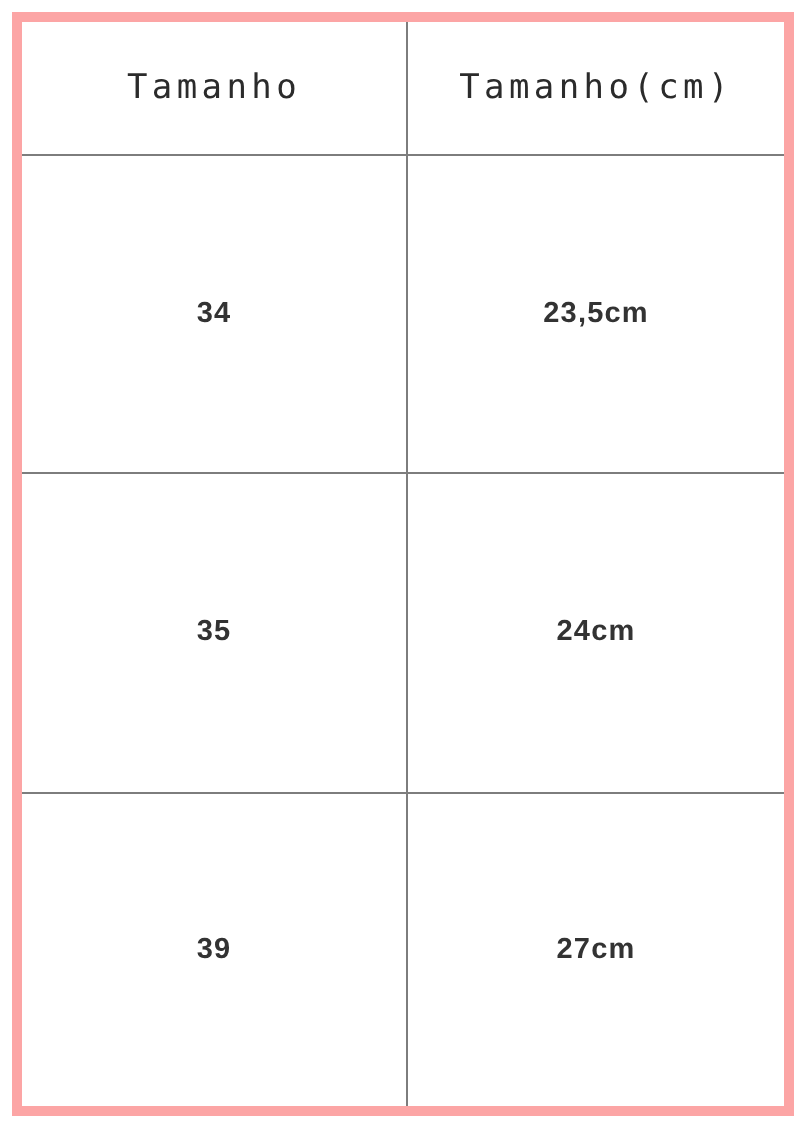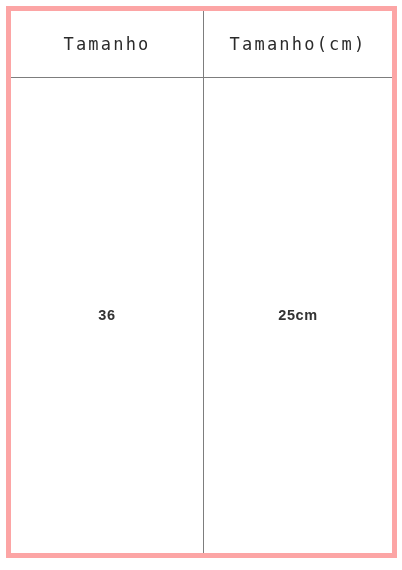--- a/index.html
+++ b/index.html
@@ -101,31 +101,47 @@
           <span class="cell-inner">Tamanho</span>
         </th>
         <th>
           <span class="cell-inner">Tamanho(cm)</span>
         </th>
       </tr>
     </thead>
 
     <tbody>
 
-
+      <tr class="data-row">
+        <td>
+          <span class="cell-inner">34</span>
+        </td>
+        <td>
+          <span class="cell-inner">23,5cm</span>
+        </td>
+      </tr>
 
       <tr class="data-row">
         <td>
-          <span class="cell-inner">36</span>
+          <span class="cell-inner">35</span>
         </td>
         <td>
-          <span class="cell-inner">25cm</span>
+          <span class="cell-inner">24cm</span>
         </td>
       </tr>
 
 
 
+
+      <tr class="data-row">
+        <td>
+          <span class="cell-inner">39</span>
+        </td>
+        <td>
+          <span class="cell-inner">27cm</span>
+        </td>
+      </tr>
 
 
     </tbody>
   </table>
 
 </div>
 
 </body></html>

